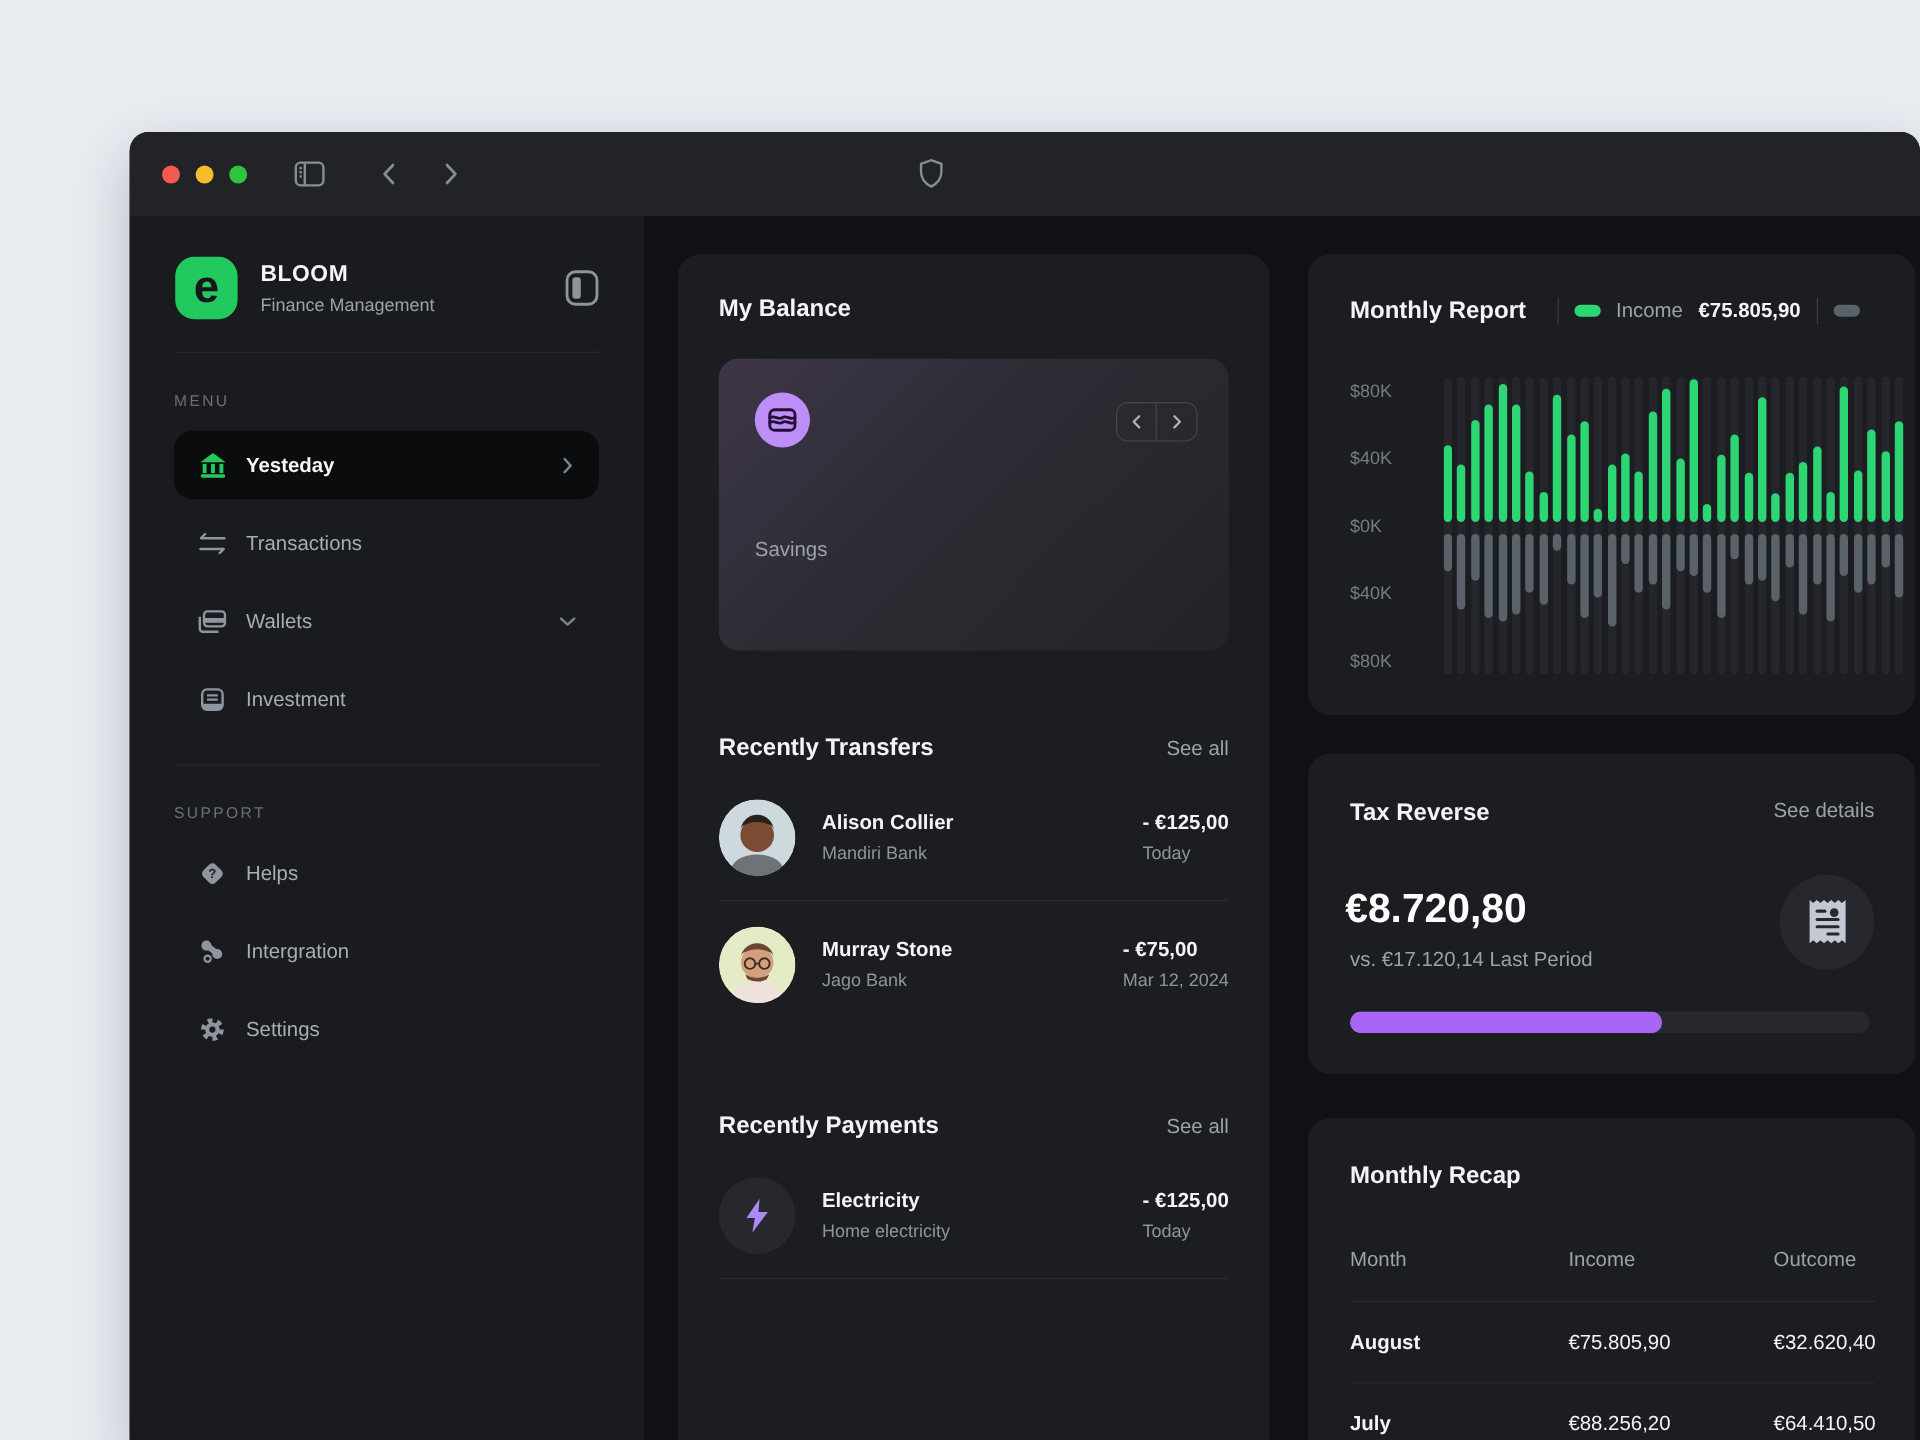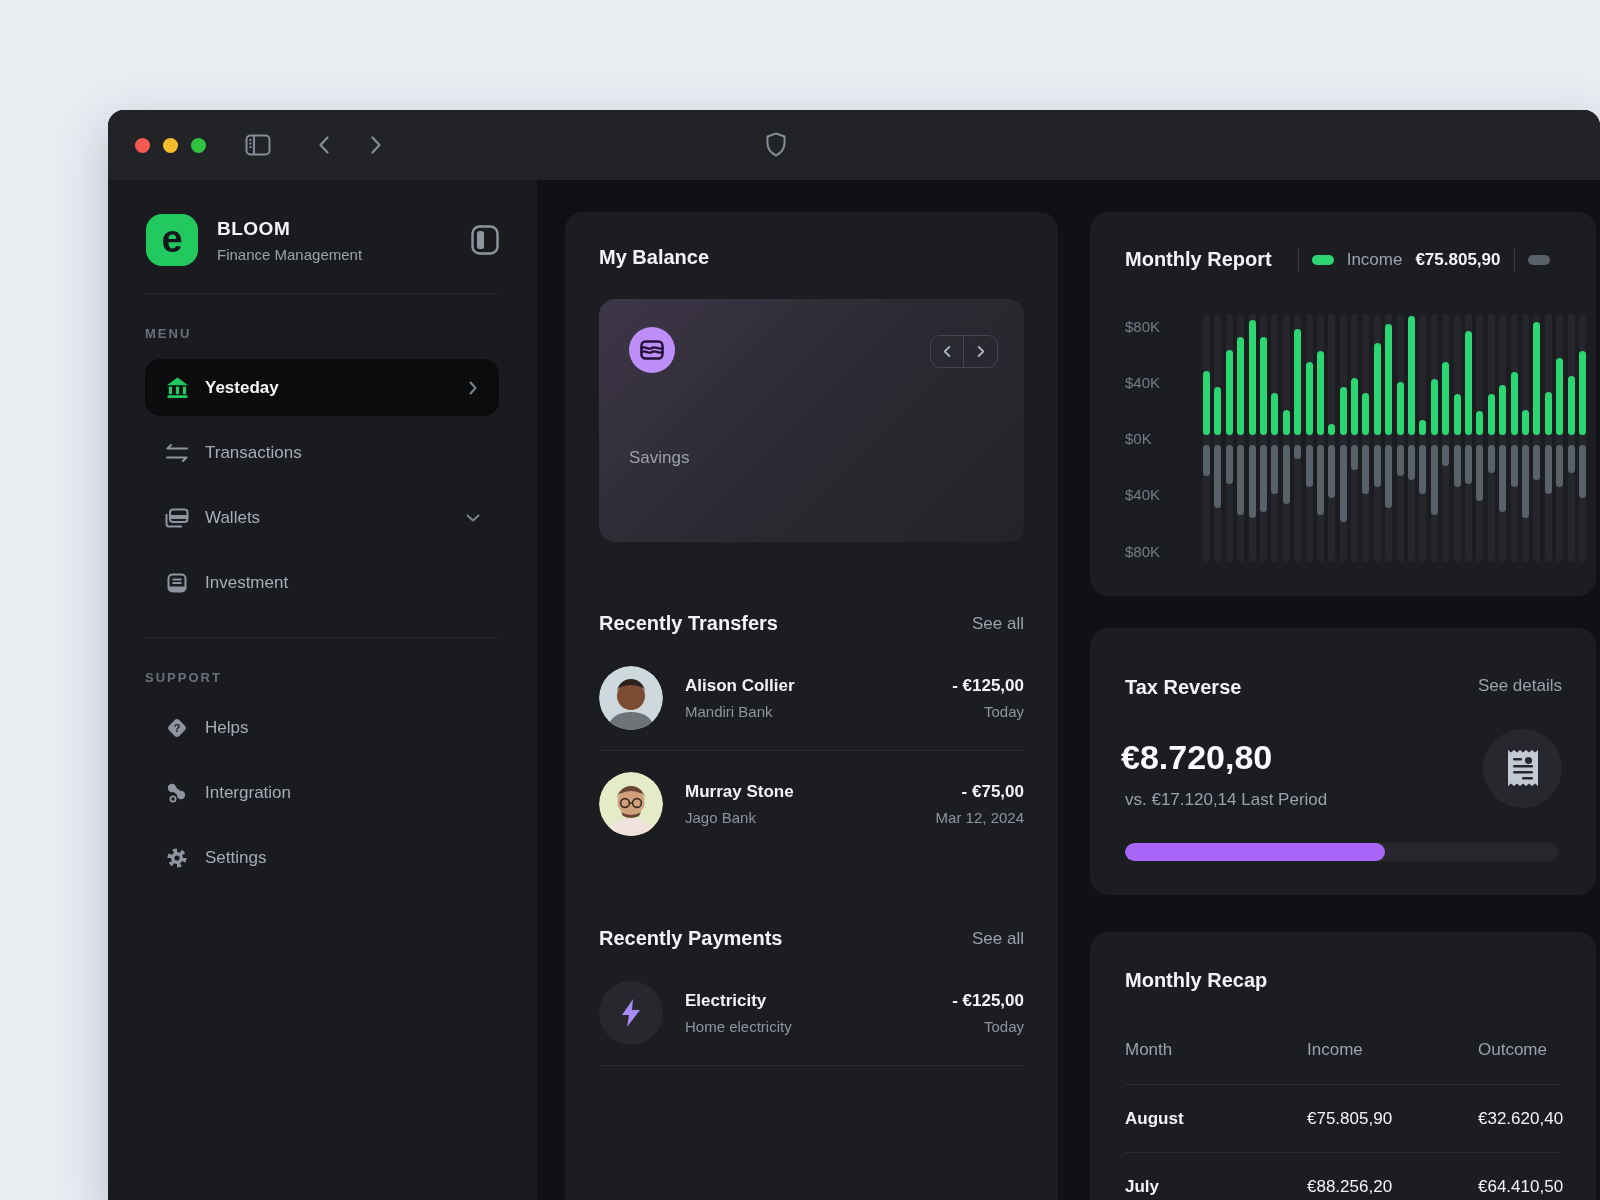--- a/index.html
+++ b/index.html
@@ -25,21 +25,21 @@
   .main-row { display:flex; height:calc(100% - 70px); }
 
   
   .sidebar { width:429px; background:#1a1b1f; padding:33px 38px 0 37px; position:relative; flex:none; }
   .brand { display:flex; align-items:center; gap:18px; position:relative; }
   .brand-logo { width:54px; height:54px; flex:none; }
   .brand-name { color:#f4f6f8; font-size:19px; font-weight:bold; letter-spacing:.5px; }
   .brand-tag { color:#9aa2ac; font-size:15px; margin-top:6px; }
   .collapse-ic { position:absolute; right:0; top:12px; color:#8e959f; }
   .side-div { height:1px; background:rgba(255,255,255,.07); margin-top:26px; }
-  .group-label { color:#6b7079; font-size:13px; letter-spacing:2px; margin-top:32px; font-weight:bold; }
+  .group-label { color:#6b7079; font-size:13px; letter-spacing:2px; margin-top:32px; font-weight:normal; }
   .nav { margin-top:18px; display:flex; flex-direction:column; gap:8px; }
   .nav-item { height:57px; display:flex; align-items:center; padding:0 20px; border-radius:15px;
               color:#a7adb6; font-size:17px; cursor:pointer; position:relative; }
   .nav-item .ic { width:24px; height:24px; flex:none; display:flex; align-items:center;
                   justify-content:center; color:#8e959f; }
   .nav-item .lbl { margin-left:16px; }
   .nav-item.active { background:#0b0c0e; color:#f4f6f8; font-weight:bold; }
   .nav-item .trail { position:absolute; right:18px; color:#7d848e; display:flex; }
 
   
@@ -63,46 +63,46 @@
   .balance-amt { position:absolute; left:28px; bottom:18px; color:#fbfcfd; font-size:40px;
                  font-weight:bold; letter-spacing:.5px; }
   .list-head { display:flex; justify-content:space-between; align-items:center; margin-top:70px; }
   .t-list { margin-top:10px; }
   .t-row { height:106px; display:flex; align-items:center; }
   .t-row.bordered { border-bottom:1px solid rgba(255,255,255,.07); }
   .avatar { width:64px; height:64px; border-radius:50%; flex:none; overflow:hidden; }
   .t-info { margin-left:22px; }
   .t-name { color:#f2f4f6; font-size:17px; font-weight:bold; }
   .t-sub { color:#8e959f; font-size:15px; margin-top:7px; }
-  .t-right { margin-left:auto; text-align:right; }
+  .t-right { margin-left:auto; text-align:left; }
   .t-amt { color:#f2f4f6; font-size:17px; font-weight:bold; }
   .t-date { color:#8e959f; font-size:15px; margin-top:7px; }
   .pay-head { margin-top:70px; }
   .pay-icon { width:64px; height:64px; border-radius:50%; background:#26282d; flex:none;
               display:flex; align-items:center; justify-content:center; }
 
   
   .card.report { left:553px; top:32px; width:506px; height:384px; padding:36px 0 0 35px; overflow:hidden; }
-  .report-head { display:flex; align-items:center; padding-right:0; }
+  .report-head { display:flex; align-items:flex-start; padding-right:0; }
   .legend { display:flex; align-items:center; gap:13px; margin-left:26px; white-space:nowrap; }
   .v-div { width:1px; height:22px; background:#3a3d43; }
   .pill { width:22px; height:10px; border-radius:5px; flex:none; }
   .pill.green { background:#2bd673; } .pill.gray { background:#596169; }
   .legend-lbl { color:#9aa2ac; font-size:17px; }
   .legend-val { color:#f2f4f6; font-size:17px; font-weight:bold; }
   .chart { position:absolute; left:0; right:0; top:102px; height:248px; }
   .ytick { position:absolute; left:35px; color:#767d87; font-size:15px; }
   .bars { position:absolute; left:113px; right:0; top:0; bottom:0; display:flex; gap:4.4px; overflow:hidden; }
   .bcol { width:7px; flex:none; position:relative; }
   .track { position:absolute; top:0; bottom:0; left:0; right:0; background:#24262b; border-radius:4px; }
   .bar-up { position:absolute; bottom:127px; left:0; right:0; background:#2bd673; border-radius:4px; }
   .bar-dn { position:absolute; top:131px; left:0; right:0; background:#596169; border-radius:4px; }
 
   .card.tax { left:553px; top:448px; width:506px; height:267px; }
-  .tax-head { position:absolute; left:35px; right:34px; top:38px; display:flex; justify-content:space-between;margin-top:10px; }
+  .tax-head { position:absolute; left:35px; right:34px; top:38px; display:flex; justify-content:space-between; }
   .tax-amt { position:absolute; left:31px; top:110px; color:#fbfcfd; font-size:34px; font-weight:bold; }
   .tax-cmp { position:absolute; left:35px; top:162px; color:#9aa2ac; font-size:17px; }
   .receipt-circle { position:absolute; right:34px; top:101px; width:79px; height:79px; border-radius:50%;
                     background:#26282d; display:flex; align-items:center; justify-content:center; }
   .progress { position:absolute; left:35px; top:215px; right:38px; height:18px; border-radius:9px;
               background:#26282d; overflow:hidden; }
   .progress-fill { height:100%; border-radius:9px; background:#a865f8; }
 
   .card.recap { left:553px; top:752px; width:506px; height:520px; padding:37px 34px 0 35px; }
   .recap-grid { display:grid; grid-template-columns:182px 171px 1fr; align-items:center; }

